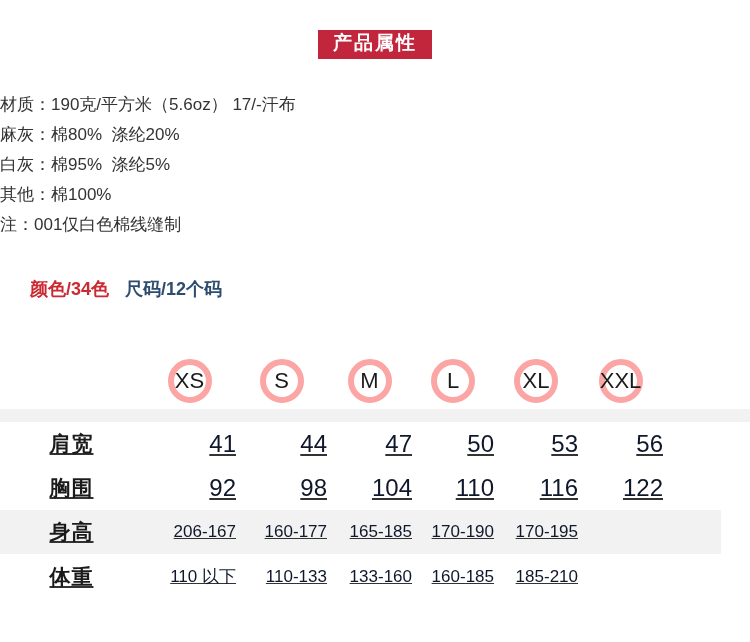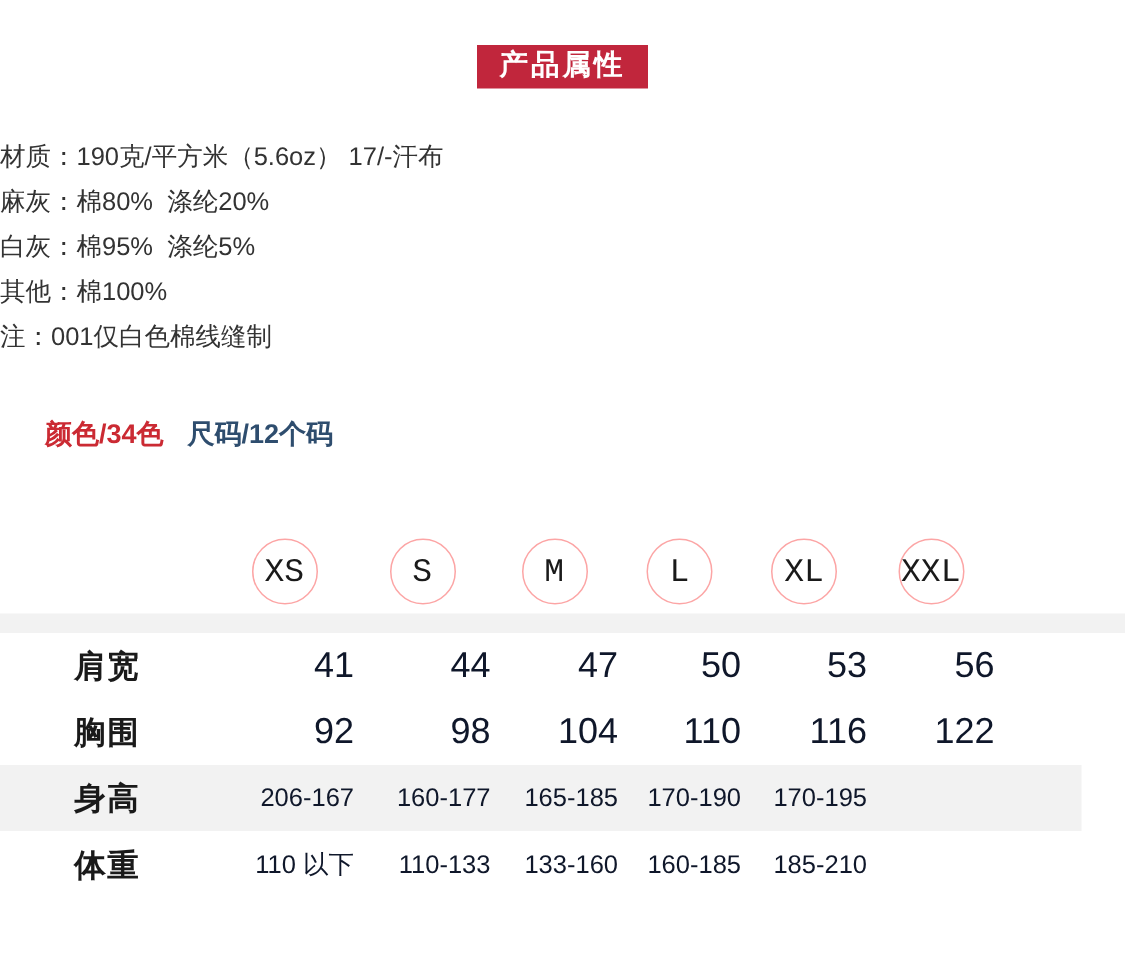--- a/index.html
+++ b/index.html
@@ -41,32 +41,32 @@
     display: grid;
     grid-template-columns: 143px 93px 91px 85px 82px 84px 85px;
     width: 663px;
     align-items: center;
   }
 
   
   .circles-row { margin-top: 14px; height: 56px; }
   .size-circle {
     width: 44px; height: 44px;
-    border: 1px solid #fca5a5; border-radius: 50%;
+    border: 6px solid #fca5a5; border-radius: 50%;
     display: flex; align-items: center; justify-content: center;
     justify-self: center;
-    font-family: Liberation Mono, monospace;
+    font-family: Liberation Sans, sans-serif;
     font-size: 22px; color: #1a1a1a;
     background: #fff;
   }
 
   .divider-strip { width: 750px; height: 13px; background: #f2f2f2; }
 
   
-  .t-row { width: 721px; }
+  .t-row { width: 721px; text-decoration: underline; }
   .t-row .grid7 { height: 100%; }
   .row-white { background: #ffffff; }
   .row-gray  { background: #f2f2f2; }
   .r43 { height: 43px; } .r44 { height: 44px; } .r45 { height: 45px; }
   .row-label {
     font-size: 21px; font-weight: 700; color: #1a1a1a;
     text-align: center; letter-spacing: 1px;
   }
   .cell { text-align: right; color: #0f172a; }
   .cell-big   { font-size: 24px; }

